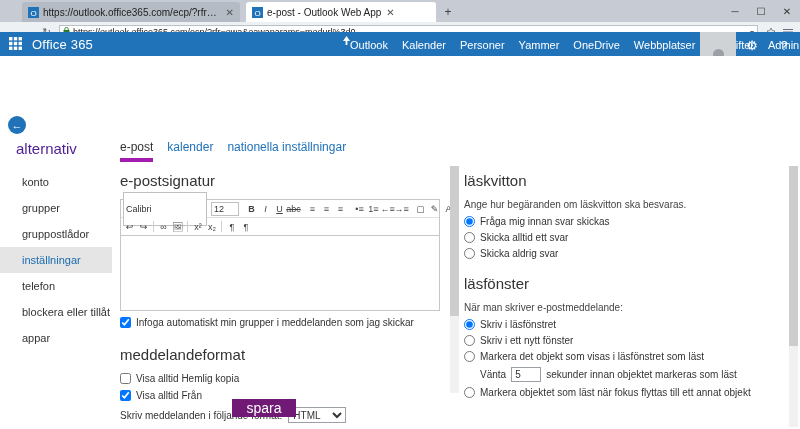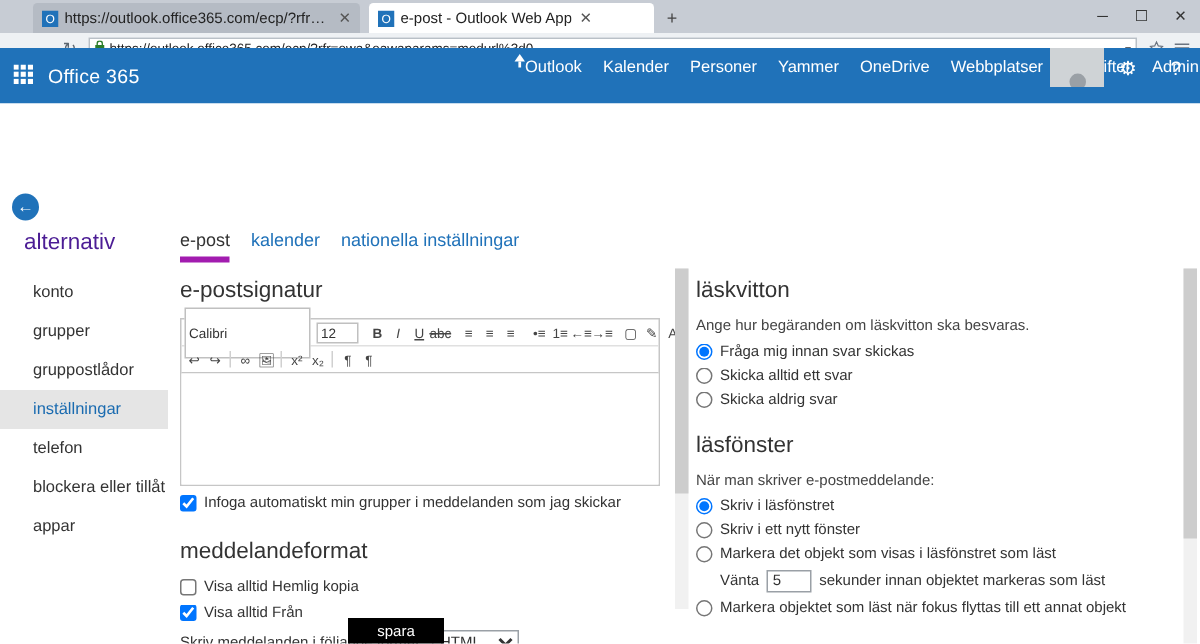--- a/index.html
+++ b/index.html
@@ -36,21 +36,21 @@
   .navbtn { width:17px; height:16px; display:flex; align-items:center; justify-content:center; color:#5c6670; font-size:11px; }
   #urlbox {
     flex:1; height:15px; background:#ffffff; border:1px solid #b9c0c7; margin:0 4px;
     display:flex; align-items:center; padding:0 3px; font-size:9px; color:#444; overflow:hidden;
   }
   #urlbox .lock { color:#2b7d2b; margin-right:3px; font-size:8px; }
   #urlbox .url { white-space:nowrap; overflow:hidden; text-overflow:ellipsis; color:#222; }
   #urlbox .caret { margin-left:auto; color:#666; font-size:8px; }
 
   
-  #suitebar { background:#2072b9; height:37px; display:flex; align-items:center; color:#fff; position:relative; }
+  #suitebar { background:#2072b9; height:24px; display:flex; align-items:center; color:#fff; position:relative; }
   #waffle { width:30px; text-align:center; font-size:12px; line-height:1; }
   #o365-brand { font-size:13px; padding-left:2px; letter-spacing:.2px; }
   #suite-nav { position:absolute; left:350px; top:0; height:26px; display:flex; align-items:center; gap:14px; font-size:11px; }
   #suite-nav .navitem { color:#fff; white-space:nowrap; }
   #suite-up { position:absolute; left:340px; top:2px; }
   #suite-right { position:absolute; right:0; top:0; height:26px; display:flex; align-items:center; }
   #suite-right .sq { width:32px; height:26px; display:flex; align-items:center; justify-content:center; font-size:13px; }
   #avatar { width:36px; height:26px; background:#cfd3d6; display:flex; align-items:flex-end; justify-content:center; overflow:hidden; }
   #avatar .head { width:11px; height:11px; border-radius:50%; background:#9aa0a6; margin-bottom:-2px; }
 
@@ -98,21 +98,21 @@
 
   .inline { display:flex; align-items:center; gap:6px; margin:6px 0; font-size:10px; color:#333; }
   select.sel { height:16px; font-size:10px; border:1px solid #9aa0a6; background:#fff; color:#333; }
   .txtin { height:15px; border:1px solid #9aa0a6; font-size:10px; padding:0 3px; color:#333; background:#fff; }
 
   .rline { display:flex; align-items:center; gap:5px; margin:5px 0; font-size:10px; color:#333; }
   .indent { margin-left:16px; }
 
   #savebar { position:absolute; left:120px; bottom:10px; }
   #save-btn {
-    background:#000000; color:#fff; border:none; width:64px; height:18px; font-size:10px;
+    background:#701a75; color:#fff; border:none; width:64px; height:18px; font-size:14px;
     font-family:"Liberation Sans", sans-serif;
   }
 
   
   #left-scroll { position:absolute; left:338px; top:26px; width:9px; bottom:34px; background:#f1f1f1; }
   #left-scroll .thumb { position:absolute; left:0; top:0; width:9px; height:150px; background:#cdcdcd; }
   #right-scroll { position:absolute; right:2px; top:26px; width:9px; bottom:0; background:#f1f1f1; }
   #right-scroll .thumb { position:absolute; left:0; top:0; width:9px; height:180px; background:#cdcdcd; }
 </style>
 </head>

